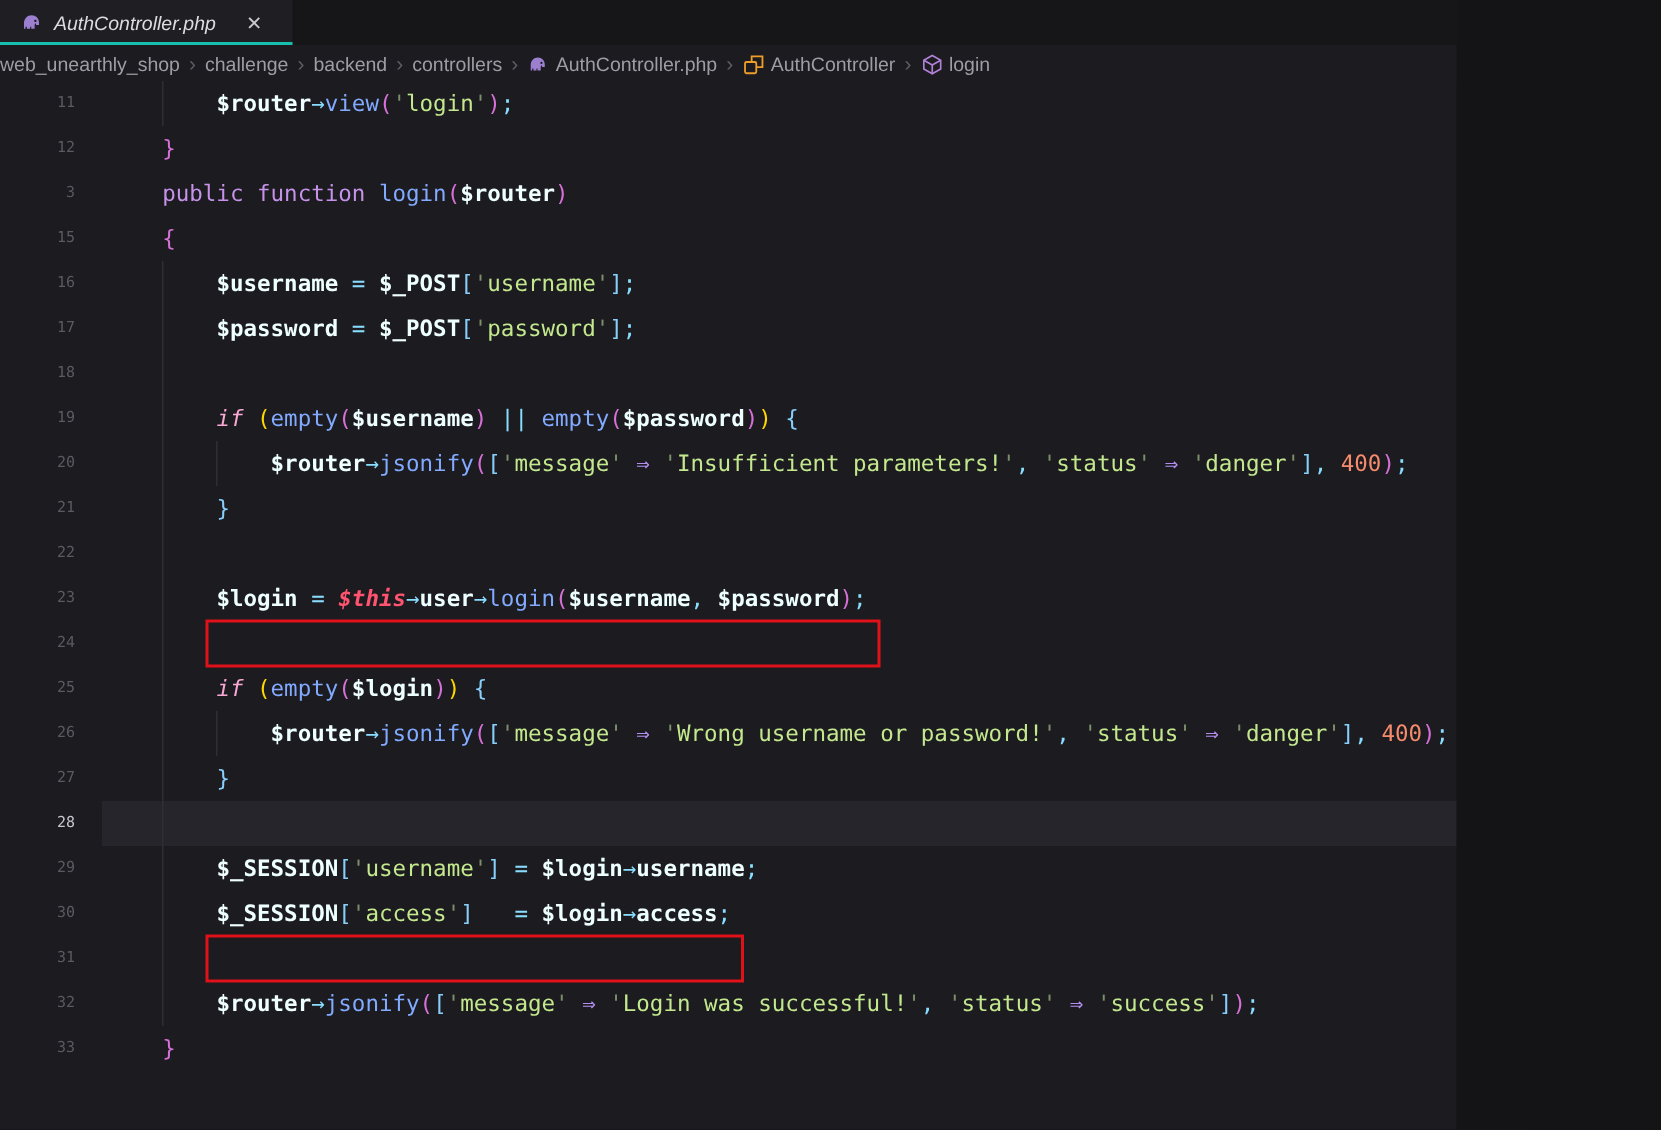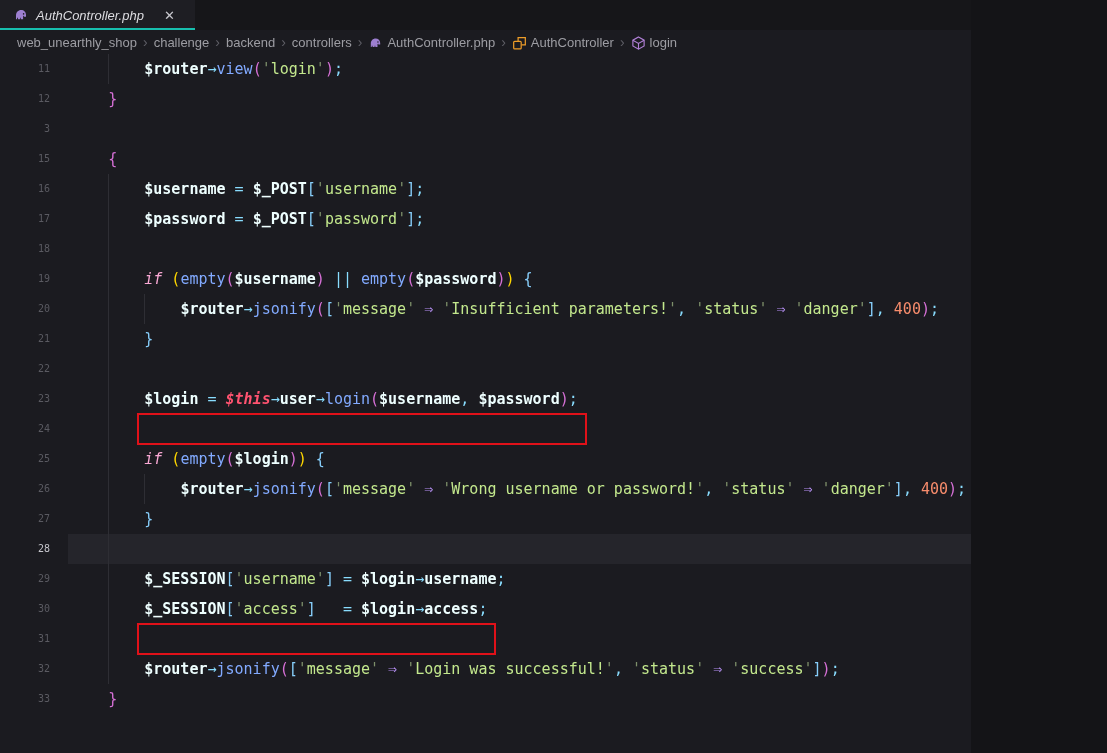--- a/index.html
+++ b/index.html
@@ -10,21 +10,21 @@
   
   .tabbar{height:30px;background:#161619;display:flex;align-items:stretch;flex:0 0 auto;}
   .tab{position:relative;display:flex;align-items:center;gap:7px;padding:0 12px 0 13px;background:#1e1e23;cursor:pointer;min-width:170px;}
   .tab .underline{position:absolute;left:0;right:0;bottom:0;height:2px;background:#17bfae;}
   .tab-label{font-size:13px;font-style:italic;color:#dcdce0;white-space:nowrap;}
   .tab-close{color:#c9c9cf;font-size:13px;margin-left:10px;padding:1px 3px;border-radius:3px;}
   .icon{display:inline-flex;width:16px;height:16px;flex:0 0 auto;}
   .icon svg{width:16px;height:16px;}
 
   
-  .crumbs{height:24px;background:#1b1b20;display:flex;align-items:center;padding-left:17px;gap:5px;flex:0 0 auto;}
+  .crumbs{height:24px;background:#1b1b20;display:flex;align-items:center;padding-left:0;gap:5px;flex:0 0 auto;}
   .crumb{display:flex;align-items:center;gap:4px;color:#9d9da3;font-size:13px;cursor:pointer;white-space:nowrap;}
   .crumb .icon{width:15px;height:15px;}
   .crumb-sep{color:#5e5e66;font-size:14px;padding:0 1px;}
 
   
   .editor{position:relative;flex:1 1 auto;font-family:"DejaVu Sans Mono",monospace;font-size:15px;overflow:hidden;}
   .row{position:relative;display:flex;height:30px;line-height:30px;white-space:pre;}
   .row.current{background:linear-gradient(to right, transparent 68px, #25252b 68px);}
   .ln{width:50px;flex:0 0 50px;text-align:right;color:#5a5a61;font-size:10px;user-select:none;}
   .row.current .ln{color:#c6c6cc;}
@@ -113,21 +113,21 @@
             <path d="M2 5l6 3.4L14 5M8 8.4v6.2"></path>
           </svg>
         </span>
         <span>login</span>
       </span>
     </div>
 
   <div class="editor">
       <div class="row"><span class="guide" style="left: 108px;"></span><div class="ln">11</div><div class="code"><span class="tk-ws">        </span><span class="line-code"><span class="tk-v">$router</span><span class="tk-o">→</span><span class="tk-fn">view</span><span class="tk-b2">(</span><span class="tk-q">'</span><span class="tk-s">login</span><span class="tk-q">'</span><span class="tk-b2">)</span><span class="tk-p">;</span></span></div></div>
       <div class="row"><div class="ln">12</div><div class="code"><span class="tk-ws">    </span><span class="line-code"><span class="tk-b2">}</span></span></div></div>
-      <div class="row"><div class="ln">3</div><div class="code"><span class="tk-ws">    </span></div></div>
+      <div class="row"><div class="ln">3</div><div class="code"><span class="tk-ws">    </span><span class="line-code"><span class="tk-k">public</span><span class="tk-ws"> </span><span class="tk-k">function</span><span class="tk-ws"> </span><span class="tk-fn">login</span><span class="tk-b2">(</span><span class="tk-v">$router</span><span class="tk-b2">)</span></span></div></div>
       <div class="row"><div class="ln">15</div><div class="code"><span class="tk-ws">    </span><span class="line-code"><span class="tk-b2">{</span></span></div></div>
       <div class="row"><span class="guide" style="left: 108px;"></span><div class="ln">16</div><div class="code"><span class="tk-ws">        </span><span class="line-code"><span class="tk-v">$username</span><span class="tk-ws"> </span><span class="tk-p">=</span><span class="tk-ws"> </span><span class="tk-v">$_POST</span><span class="tk-b3">[</span><span class="tk-q">'</span><span class="tk-s">username</span><span class="tk-q">'</span><span class="tk-b3">]</span><span class="tk-p">;</span></span></div></div>
       <div class="row"><span class="guide" style="left: 108px;"></span><div class="ln">17</div><div class="code"><span class="tk-ws">        </span><span class="line-code"><span class="tk-v">$password</span><span class="tk-ws"> </span><span class="tk-p">=</span><span class="tk-ws"> </span><span class="tk-v">$_POST</span><span class="tk-b3">[</span><span class="tk-q">'</span><span class="tk-s">password</span><span class="tk-q">'</span><span class="tk-b3">]</span><span class="tk-p">;</span></span></div></div>
       <div class="row"><span class="guide" style="left: 108px;"></span><div class="ln">18</div><div class="code"><span class="line-code"></span></div></div>
       <div class="row"><span class="guide" style="left: 108px;"></span><div class="ln">19</div><div class="code"><span class="tk-ws">        </span><span class="line-code"><span class="tk-ki">if</span><span class="tk-ws"> </span><span class="tk-b1">(</span><span class="tk-fn">empty</span><span class="tk-b2">(</span><span class="tk-v">$username</span><span class="tk-b2">)</span><span class="tk-ws"> </span><span class="tk-p">||</span><span class="tk-ws"> </span><span class="tk-fn">empty</span><span class="tk-b2">(</span><span class="tk-v">$password</span><span class="tk-b2">)</span><span class="tk-b1">)</span><span class="tk-ws"> </span><span class="tk-b3">{</span></span></div></div>
       <div class="row"><span class="guide" style="left: 108px;"></span><span class="guide" style="left: 144px;"></span><div class="ln">20</div><div class="code"><span class="tk-ws">            </span><span class="line-code"><span class="tk-v">$router</span><span class="tk-o">→</span><span class="tk-fn">jsonify</span><span class="tk-b2">(</span><span class="tk-b3">[</span><span class="tk-q">'</span><span class="tk-s">message</span><span class="tk-q">'</span><span class="tk-ws"> </span><span class="tk-ar2">⇒</span><span class="tk-ws"> </span><span class="tk-q">'</span><span class="tk-s">Insufficient parameters!</span><span class="tk-q">'</span><span class="tk-p">,</span><span class="tk-ws"> </span><span class="tk-q">'</span><span class="tk-s">status</span><span class="tk-q">'</span><span class="tk-ws"> </span><span class="tk-ar2">⇒</span><span class="tk-ws"> </span><span class="tk-q">'</span><span class="tk-s">danger</span><span class="tk-q">'</span><span class="tk-b3">]</span><span class="tk-p">,</span><span class="tk-ws"> </span><span class="tk-n">400</span><span class="tk-b2">)</span><span class="tk-p">;</span></span></div></div>
       <div class="row"><span class="guide" style="left: 108px;"></span><div class="ln">21</div><div class="code"><span class="tk-ws">        </span><span class="line-code"><span class="tk-b3">}</span></span></div></div>
       <div class="row"><span class="guide" style="left: 108px;"></span><div class="ln">22</div><div class="code"><span class="line-code"></span></div></div>
       <div class="row"><span class="guide" style="left: 108px;"></span><div class="ln">23</div><div class="code"><span class="tk-ws">        </span><span class="line-code"><span class="tk-v">$login</span><span class="tk-ws"> </span><span class="tk-p">=</span><span class="tk-ws"> </span><span class="tk-th">$this</span><span class="tk-o">→</span><span class="tk-w">user</span><span class="tk-o">→</span><span class="tk-fn">login</span><span class="tk-b2">(</span><span class="tk-v">$username</span><span class="tk-p">,</span><span class="tk-ws"> </span><span class="tk-v">$password</span><span class="tk-b2">)</span><span class="tk-p">;</span></span></div></div>
       <div class="row"><span class="guide" style="left: 108px;"></span><div class="ln">24</div><div class="code"><span class="line-code"></span></div></div>

